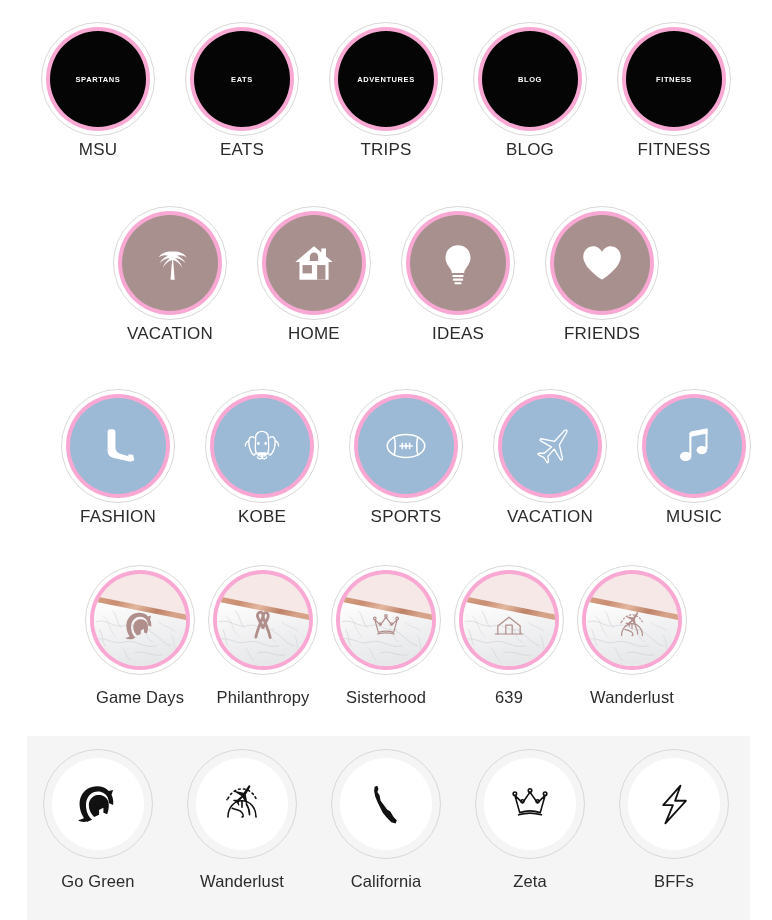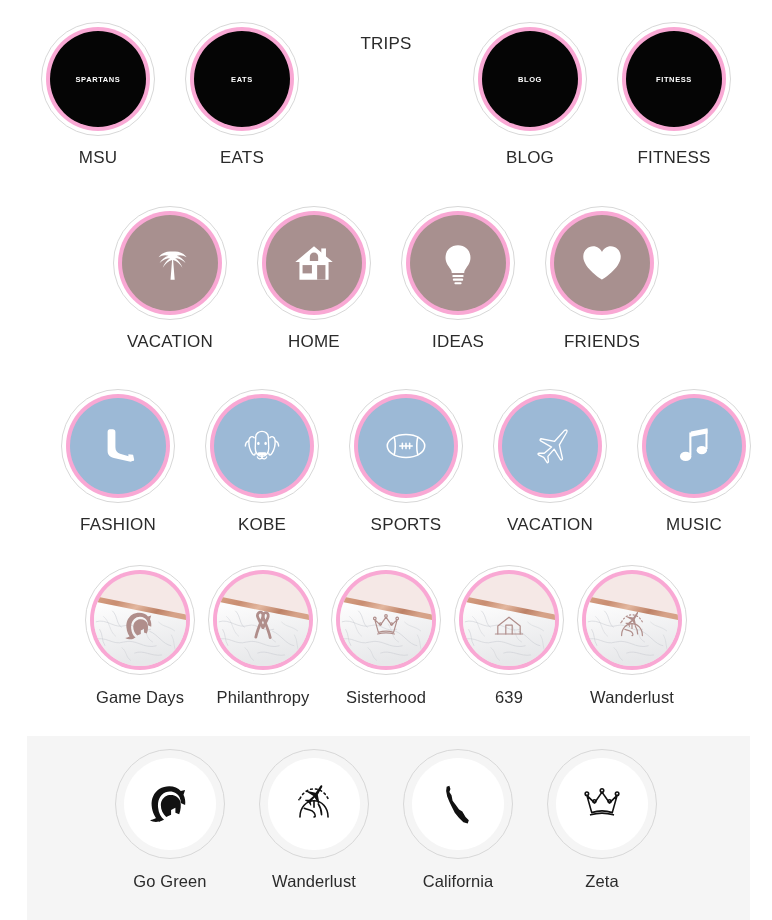--- a/index.html
+++ b/index.html
@@ -95,21 +95,21 @@
 
   .inner-text {
     color: #ffffff;
     font-size: 7.5px;
     letter-spacing: 0.6px;
     font-weight: 700;
     font-family: "Liberation Sans", sans-serif;
   }
 
   .hl-label {
-    margin-top: 12px;
+    margin-top: 4px;
     font-size: 17px;
     color: #2b2b2b;
     font-family: "Liberation Sans", sans-serif;
     white-space: nowrap;
     letter-spacing: 0.1px;
   }
   .r1 .hl-label, .r2 .hl-label, .r3 .hl-label { letter-spacing: 0.2px; }
   .r4 .hl-label, .r5 .hl-label { margin-top: 13px; font-size: 16.5px; }
 
   
@@ -136,20 +136,27 @@
         <div class="hl-ring">
           <div class="hl-gap">
             <div class="hl-cover cover-black">
               <span class="inner-text">EATS</span>
             </div>
           </div>
         </div>
         <div class="hl-label">EATS</div>
       </div>
       <div class="hl-item">
+        <div class="hl-ring">
+          <div class="hl-gap">
+            <div class="hl-cover cover-black">
+              <span class="inner-text">ADVENTURES</span>
+            </div>
+          </div>
+        </div>
         <div class="hl-label">TRIPS</div>
       </div>
       <div class="hl-item">
         <div class="hl-ring">
           <div class="hl-gap">
             <div class="hl-cover cover-black">
               <span class="inner-text">BLOG</span>
             </div>
           </div>
         </div>
@@ -645,14 +652,26 @@
         <circle cx="36" cy="45" r="2.8"></circle>
                     <circle cx="64" cy="45" r="2.8"></circle>
         <circle cx="50" cy="25" r="3.2"></circle>
         </g>
                 </svg></span>
             </div>
           </div>
         </div>
         <div class="hl-label">Zeta</div>
       </div>
+      <div class="hl-item">
+        <div class="hl-ring">
+          <div class="hl-gap">
+            <div class="hl-cover cover-white">
+              <span style="position: relative; display: block; width: 54px; height: 54px;"><svg xmlns="http://www.w3.org/2000/svg" viewBox="0 0 100 100" width="54" height="54">
+                  <path fill="none" stroke="#111111" stroke-width="3.4" stroke-linejoin="round" stroke-linecap="round" d="M62 16 L30 52 L48 52 L34 86 L72 44 L52 44 z"></path>
+                </svg></span>
+            </div>
+          </div>
+        </div>
+        <div class="hl-label">BFFs</div>
+      </div>
     </div>
 </div>
 
 </body></html>

